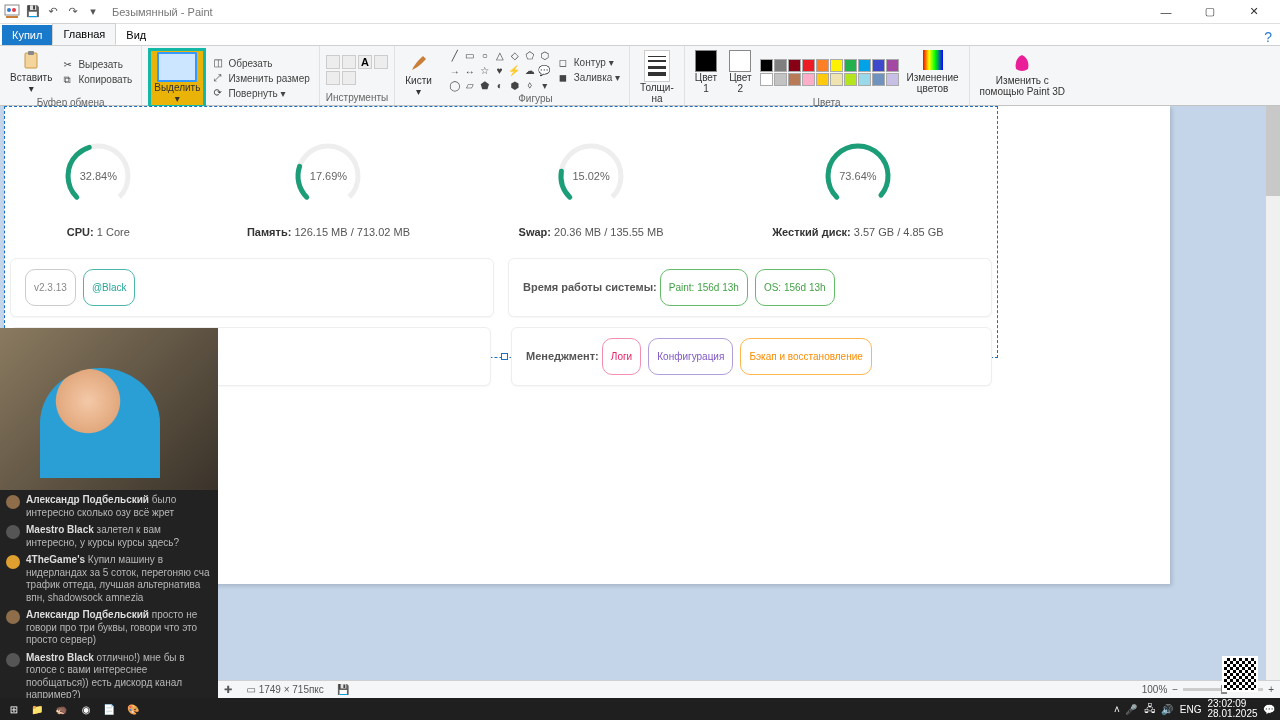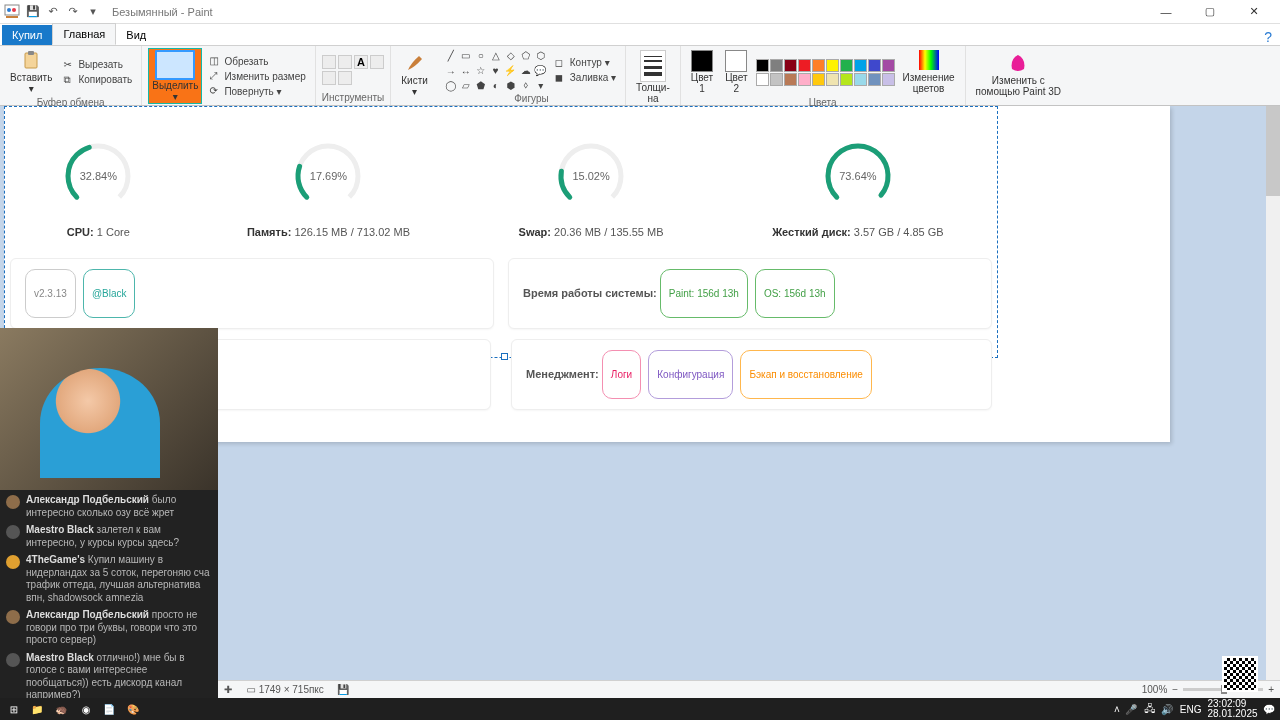--- a/index.html
+++ b/index.html
@@ -46,37 +46,37 @@
 .thick-box div:nth-child(2){height:2px;}
 .thick-box div:nth-child(3){height:3px;}
 .thick-box div:nth-child(4){height:4px;}
 
 .color-swatch { width: 22px; height: 22px; border: 1px solid #888; }
 .palette { display: grid; grid-template-columns: repeat(10, 13px); gap: 1px; }
 .palette .c { width: 13px; height: 13px; border: 1px solid #aaa; cursor:pointer;}
 
 
 .canvas-area { position: absolute; top: 106px; left: 0; right: 14px; bottom: 36px; background: #c4d5e9; overflow: hidden; }
-.canvas { position: absolute; top: 0; left: 4px; width: 1166px; height: 336px; background: #fff; box-shadow: 2px 2px 4px rgba(0,0,0,0.15); }
+.canvas { position: absolute; top: 0; left: 4px; width: 1166px; height: 478px; background: #fff; box-shadow: 2px 2px 4px rgba(0,0,0,0.15); }
 .selection { position:absolute; top:0; left:0; width:994px; height:252px; border:1px dashed #1a6fbf; }
 .selection::after{content:"";position:absolute;bottom:-3px;left:50%;width:5px;height:5px;background:#fff;border:1px solid #1a6fbf;}
 
 
 .dash { position:absolute; top:0; left:0; width:994px; padding-top:20px; }
 .gauges { display:flex; justify-content:space-around; padding: 10px 0; }
 .gauge { display:flex; flex-direction:column; align-items:center; }
 .arc { width:80px; height:80px; position:relative; }
 .arc svg { width:80px; height:80px; transform: rotate(135deg); }
 .arc .pct { position:absolute; top:50%; left:50%; transform:translate(-50%,-50%); font-size:11px; color:#666; }
 .gauge-label { margin-top:10px; font-size:11px; color:#555; }
 .gauge-label b { color:#333; font-weight:700; }
 
 .cards-row { display:flex; gap:14px; padding:10px 6px; }
 .card { flex:1; background:#fff; border:1px solid #eee; border-radius:6px; padding:10px 14px; font-size:11px; color:#555; box-shadow:0 1px 2px rgba(0,0,0,0.04);}
-.pill { display:inline-block; padding:18px 8px; border-radius:10px; font-size:10px; margin-right:4px; cursor:pointer;}
+.pill { display:inline-block; padding:12px 8px; border-radius:10px; font-size:10px; margin-right:4px; cursor:pointer;}
 .pill.gray{border:1px solid #ccc;color:#888;}
 .pill.teal{border:1px solid #4db6ac;color:#26a69a;}
 .pill.green{border:1px solid #66bb6a;color:#43a047;}
 .pill.blue{border:1px solid #64b5f6;color:#1e88e5;}
 .pill.pink{border:1px solid #f48fb1;color:#e91e63;}
 .pill.purple{border:1px solid #b39ddb;color:#7e57c2;}
 .pill.orange{border:1px solid #ffb74d;color:#fb8c00;}
 
 .bottom-cards{display:flex;gap:20px;padding:0 6px;}
 
@@ -161,21 +161,21 @@
             <span class="ic">⧉</span>
             <span>Копировать</span>
           </div>
       </div>
     </div>
     <div class="label">Буфер обмена</div>
   </div>
 
   <div class="rgroup">
     <div class="content">
-      <div class="big-btn" style="background:#f97316;border:1px solid #14b8a6;padding:1px 3px;">
+      <div class="big-btn" style="background:#eab308;border:3px solid #14b8a6;padding:1px 3px;">
         <div class="select-box"></div>
         <span>Выделить</span>
           <span>▾</span>
       </div>
       <div class="small-btns">
         <div class="small-btn">
             <span class="ic">◫</span>
             <span>Обрезать</span>
           </div>
         <div class="small-btn">

